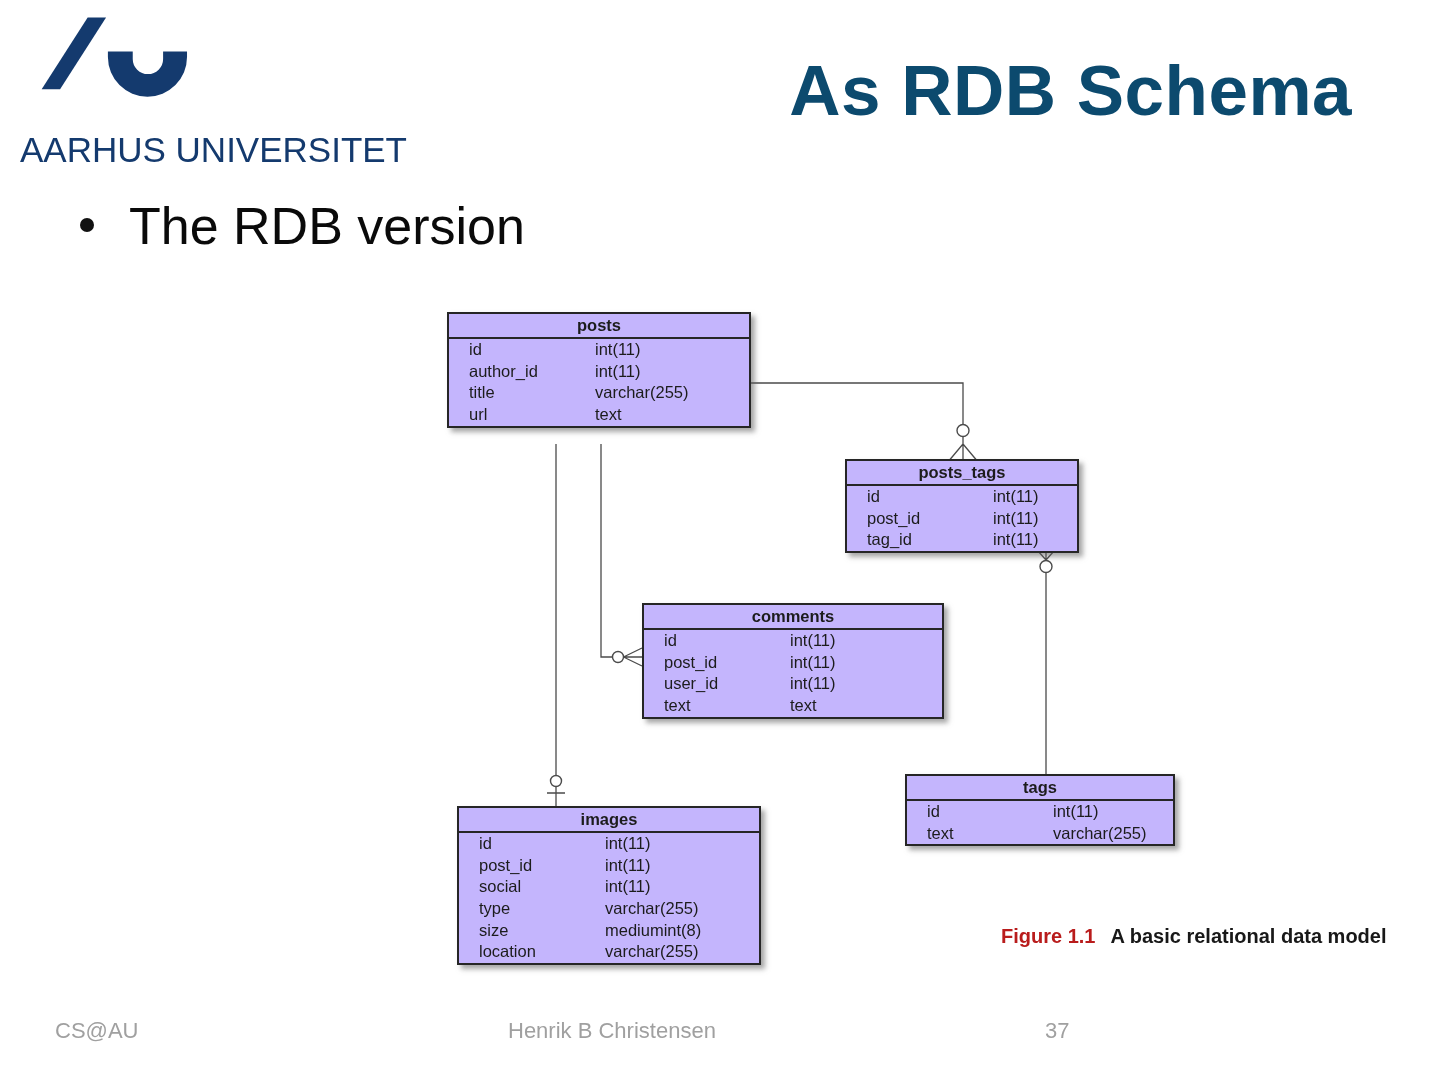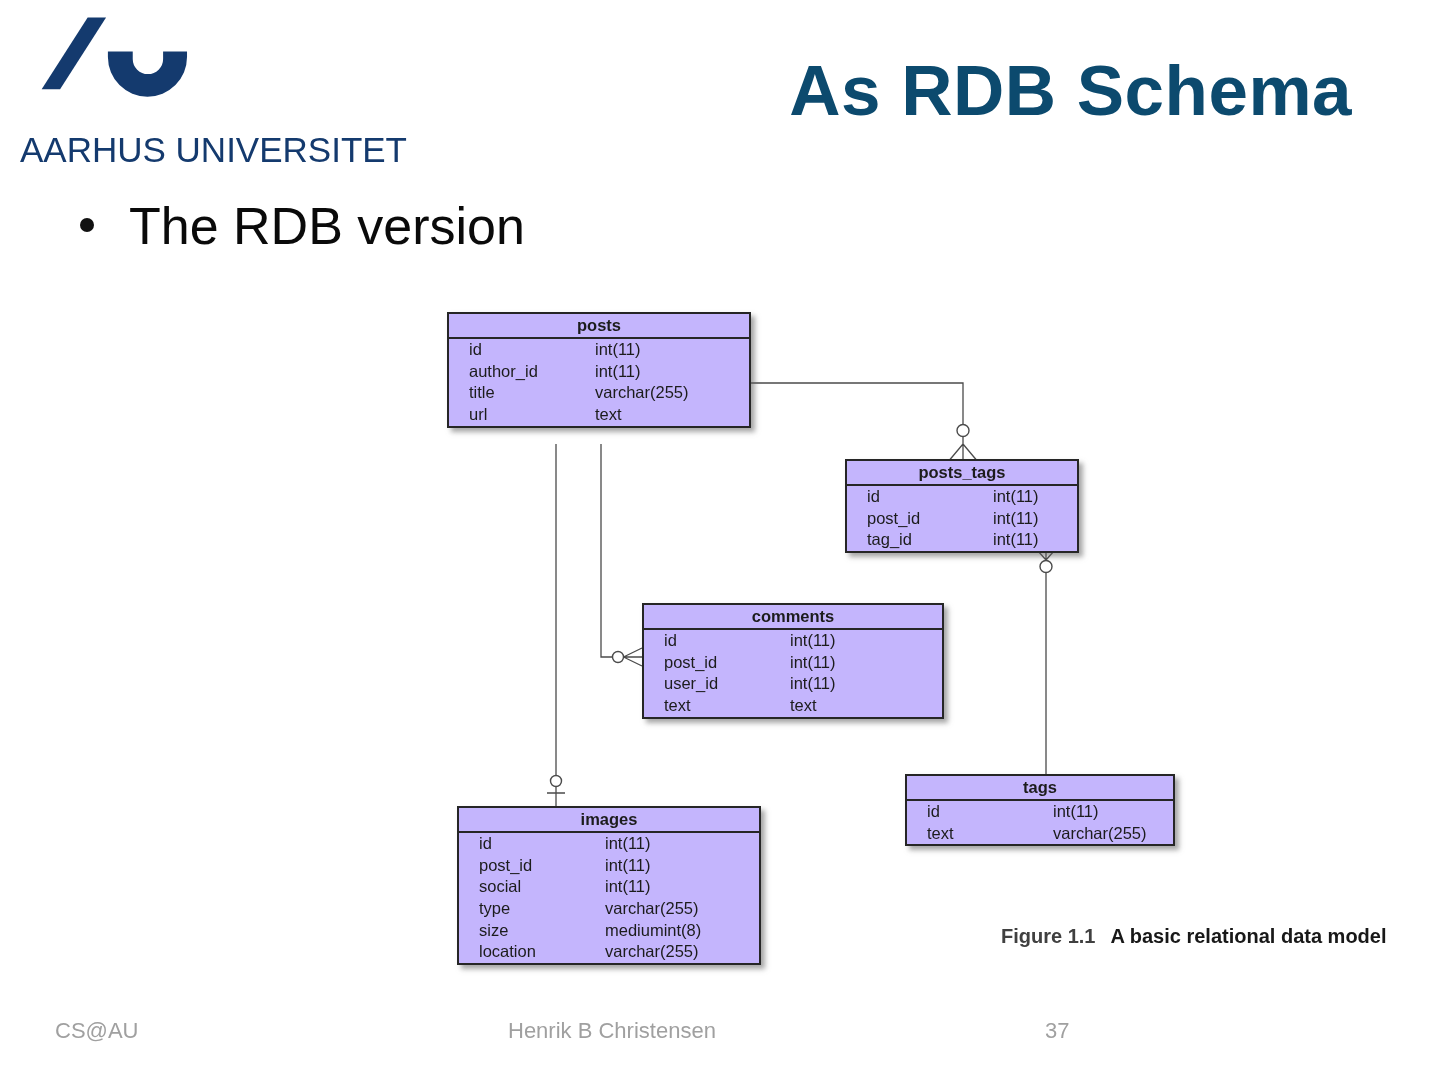--- a/index.html
+++ b/index.html
@@ -34,21 +34,21 @@
   .t-posts{left:447px;top:312px;width:300px;}
   .t-posts_tags{left:845px;top:459px;width:230px;}
   .t-comments{left:642px;top:603px;width:298px;}
   .t-tags{left:905px;top:774px;width:266px;}
   .t-images{left:457px;top:806px;width:300px;}
   
   .fig-caption{
     position:absolute;left:1001px;top:922px;width:440px;
     font-size:20px;font-weight:bold;line-height:28px;color:#181818;
   }
-  .fig-caption .fig-label{color:#404040;margin-right:15px;}
+  .fig-caption .fig-label{color:#b91c1c;margin-right:15px;}
   
   .footer-item{position:absolute;top:1018px;font-size:22px;color:#a0a0a0;white-space:nowrap;}
   .f-left{left:55px;}
   .f-center{left:508px;}
   .f-page{left:1045px;}
 </style>
 </head>
 <body>
 
 <div class="slide">

